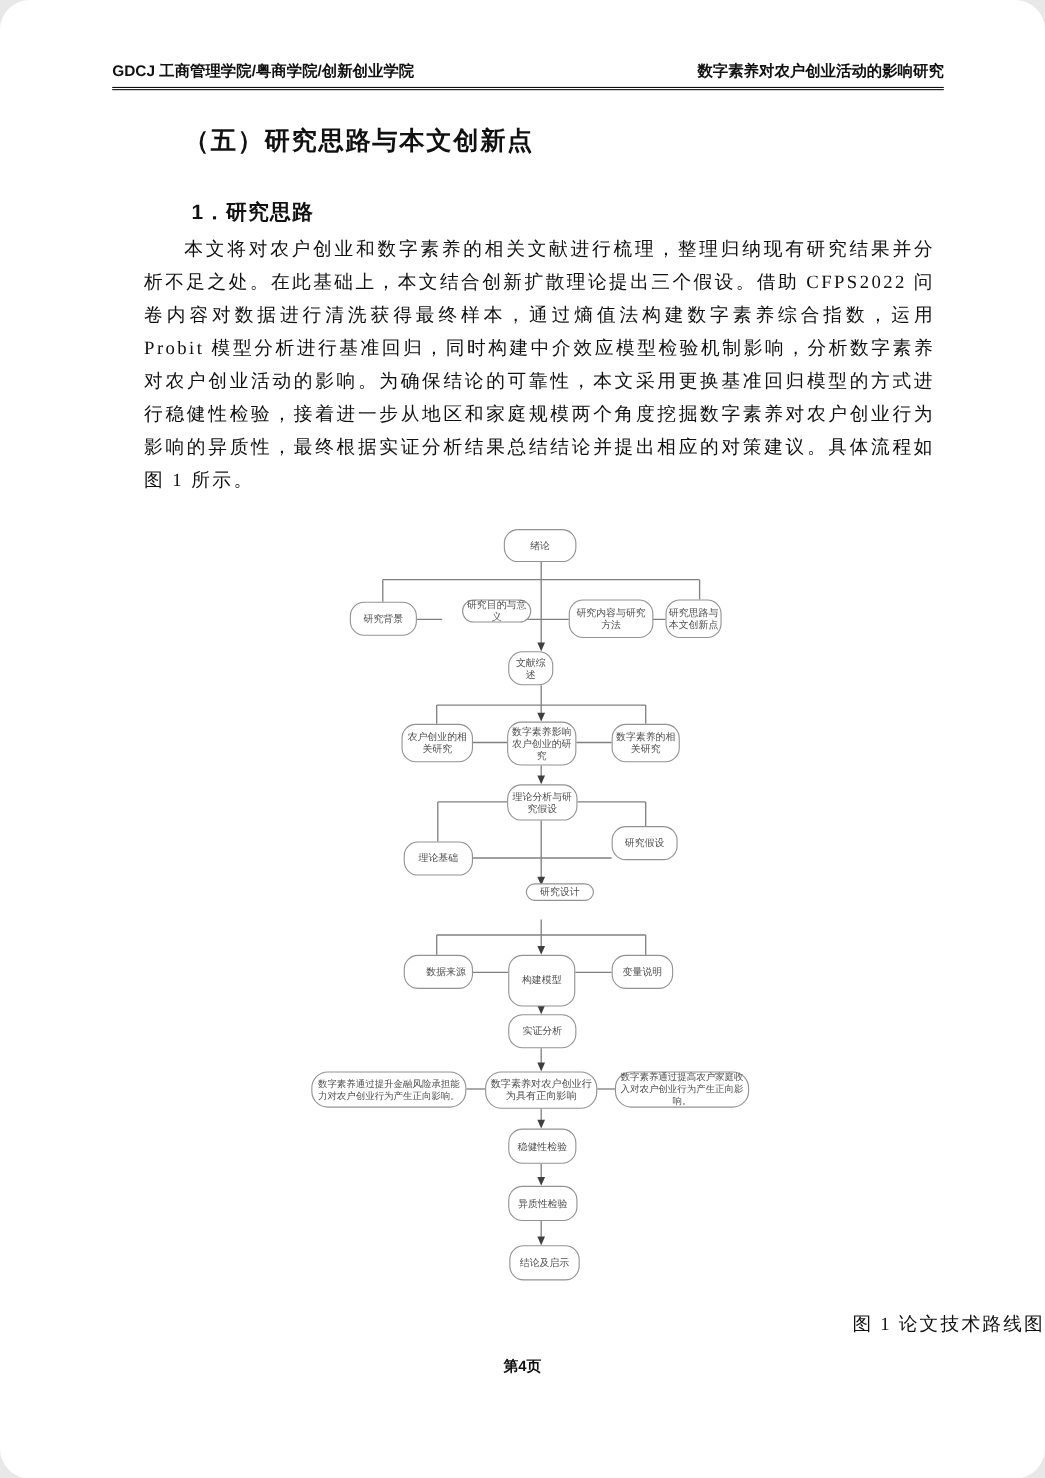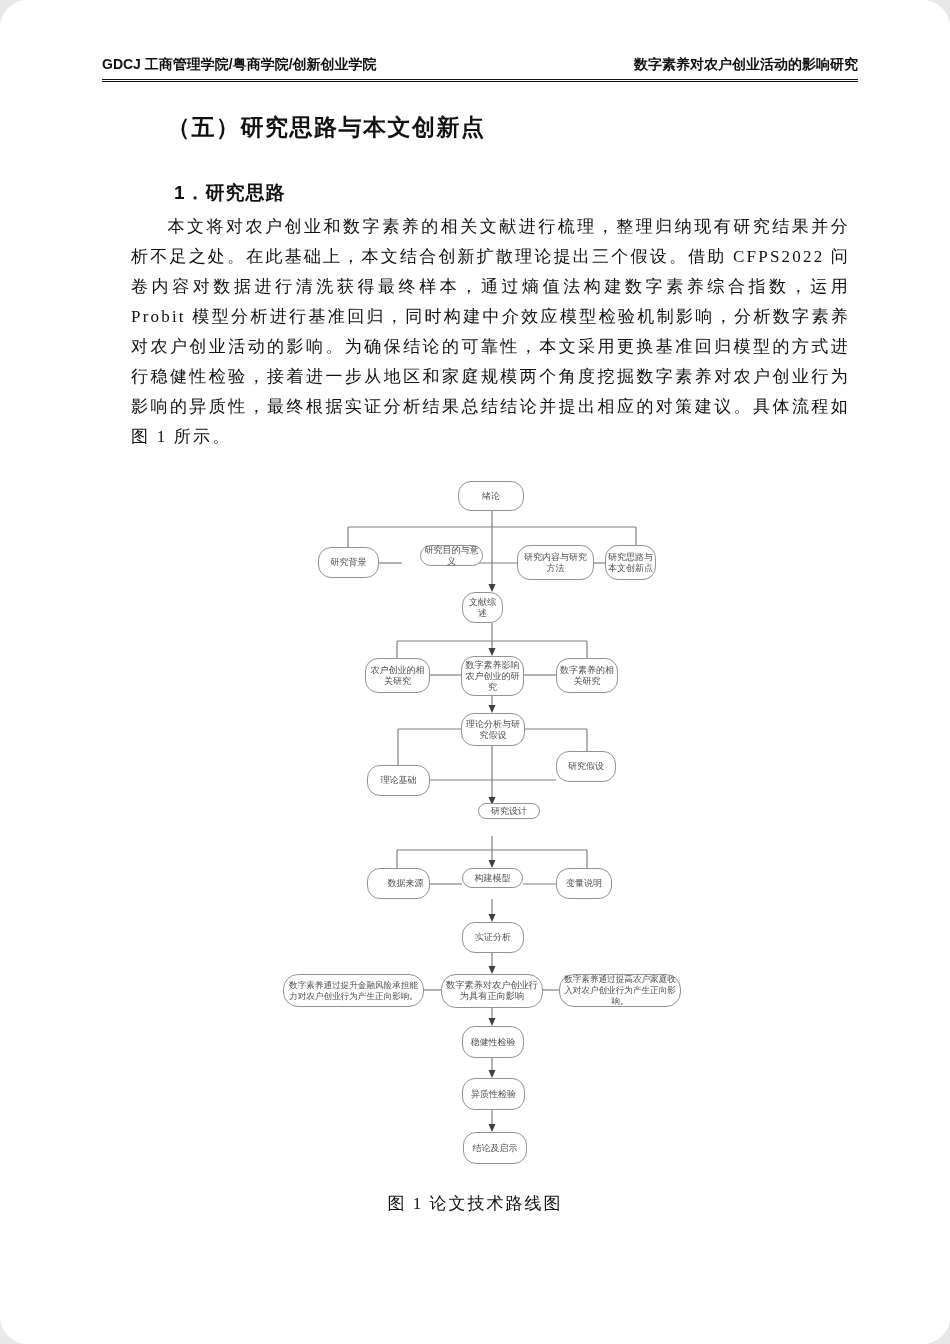--- a/index.html
+++ b/index.html
@@ -37,32 +37,32 @@
   .nd4{left:605px;top:70px;width:51px;height:35px;}
   .nd5{left:462px;top:117px;width:41px;height:31px;}
   .nd6{left:365px;top:183px;width:65px;height:35px;}
   .nd7{left:461px;top:181px;width:63px;height:40px;}
   .nd8{left:556px;top:183px;width:62px;height:35px;}
   .nd9{left:461px;top:238px;width:64px;height:33px;}
   .nd10{left:367px;top:290px;width:63px;height:31px;}
   .nd11{left:556px;top:276px;width:60px;height:31px;}
   .nd12{left:462px;top:328px;width:62px;height:16px;margin-left:16px;}
   .nd13{left:367px;top:393px;width:63px;height:31px;padding-left:16px;}
-  .nd14{left:462px;top:393px;width:61px;height:20px;}
+  .nd14{left:462px;top:393px;width:61px;height:47px;}
   .nd15{left:556px;top:393px;width:56px;height:31px;}
   .nd16{left:462px;top:447px;width:62px;height:31px;}
   .nd17{left:283px;top:499px;width:141px;height:33px;font-size:8.6px;}
   .nd18{left:441px;top:499px;width:102px;height:34px;font-size:9.2px;}
   .nd19{left:559px;top:499px;width:122px;height:33px;font-size:8.6px;}
   .nd20{left:462px;top:551px;width:62px;height:32px;}
   .nd21{left:462px;top:603px;width:63px;height:32px;}
   .nd22{left:463px;top:657px;width:64px;height:32px;}
 
   
-  .fig-caption{position:absolute;left:0;top:1192px;width:950px;text-align:center;
+  .fig-caption{position:absolute;left:0;top:1192px;width:950px;text-align:right;
                font-size:17px;letter-spacing:2px;}
   .page-num{position:absolute;left:0;top:1233px;width:950px;text-align:center;
             font-family:"Liberation Sans","DejaVu Sans",sans-serif;font-weight:bold;font-size:13.5px;}
 </style>
 </head>
 <body>
 
 <div class="page">
 
   <div class="header">
@@ -151,14 +151,15 @@
     <div class="node nd16">实证分析</div>
     <div class="node wide nd17">数字素养通过提升金融风险承担能力对农户创业行为产生正向影响。</div>
     <div class="node wide nd18">数字素养对农户创业行为具有正向影响</div>
     <div class="node wide nd19">数字素养通过提高农户家庭收入对农户创业行为产生正向影响。</div>
     <div class="node nd20">稳健性检验</div>
     <div class="node nd21">异质性检验</div>
     <div class="node nd22">结论及启示</div>
   </div>
 
   <div class="fig-caption">图 1 论文技术路线图</div>
+  <div class="page-num">第4页</div>
 
 </div>
 
 </body></html>

